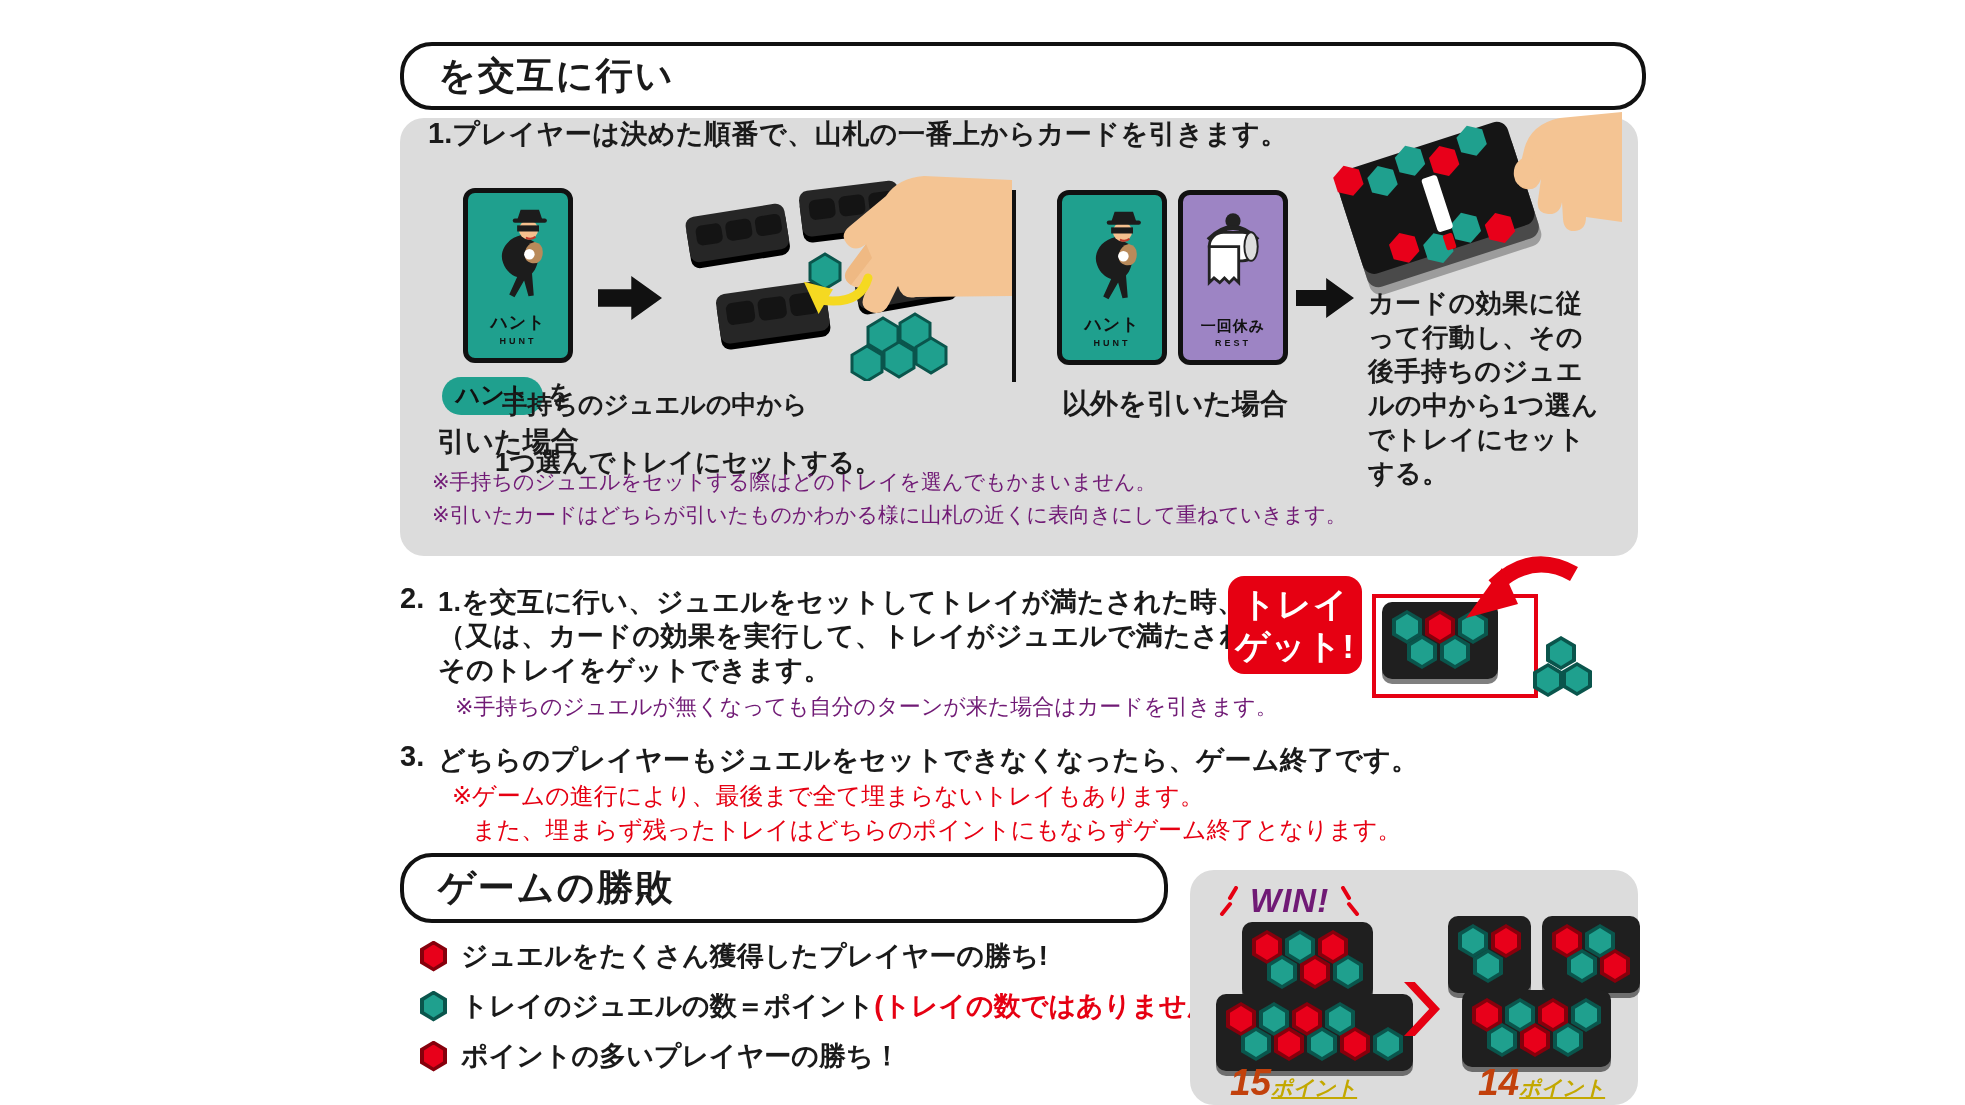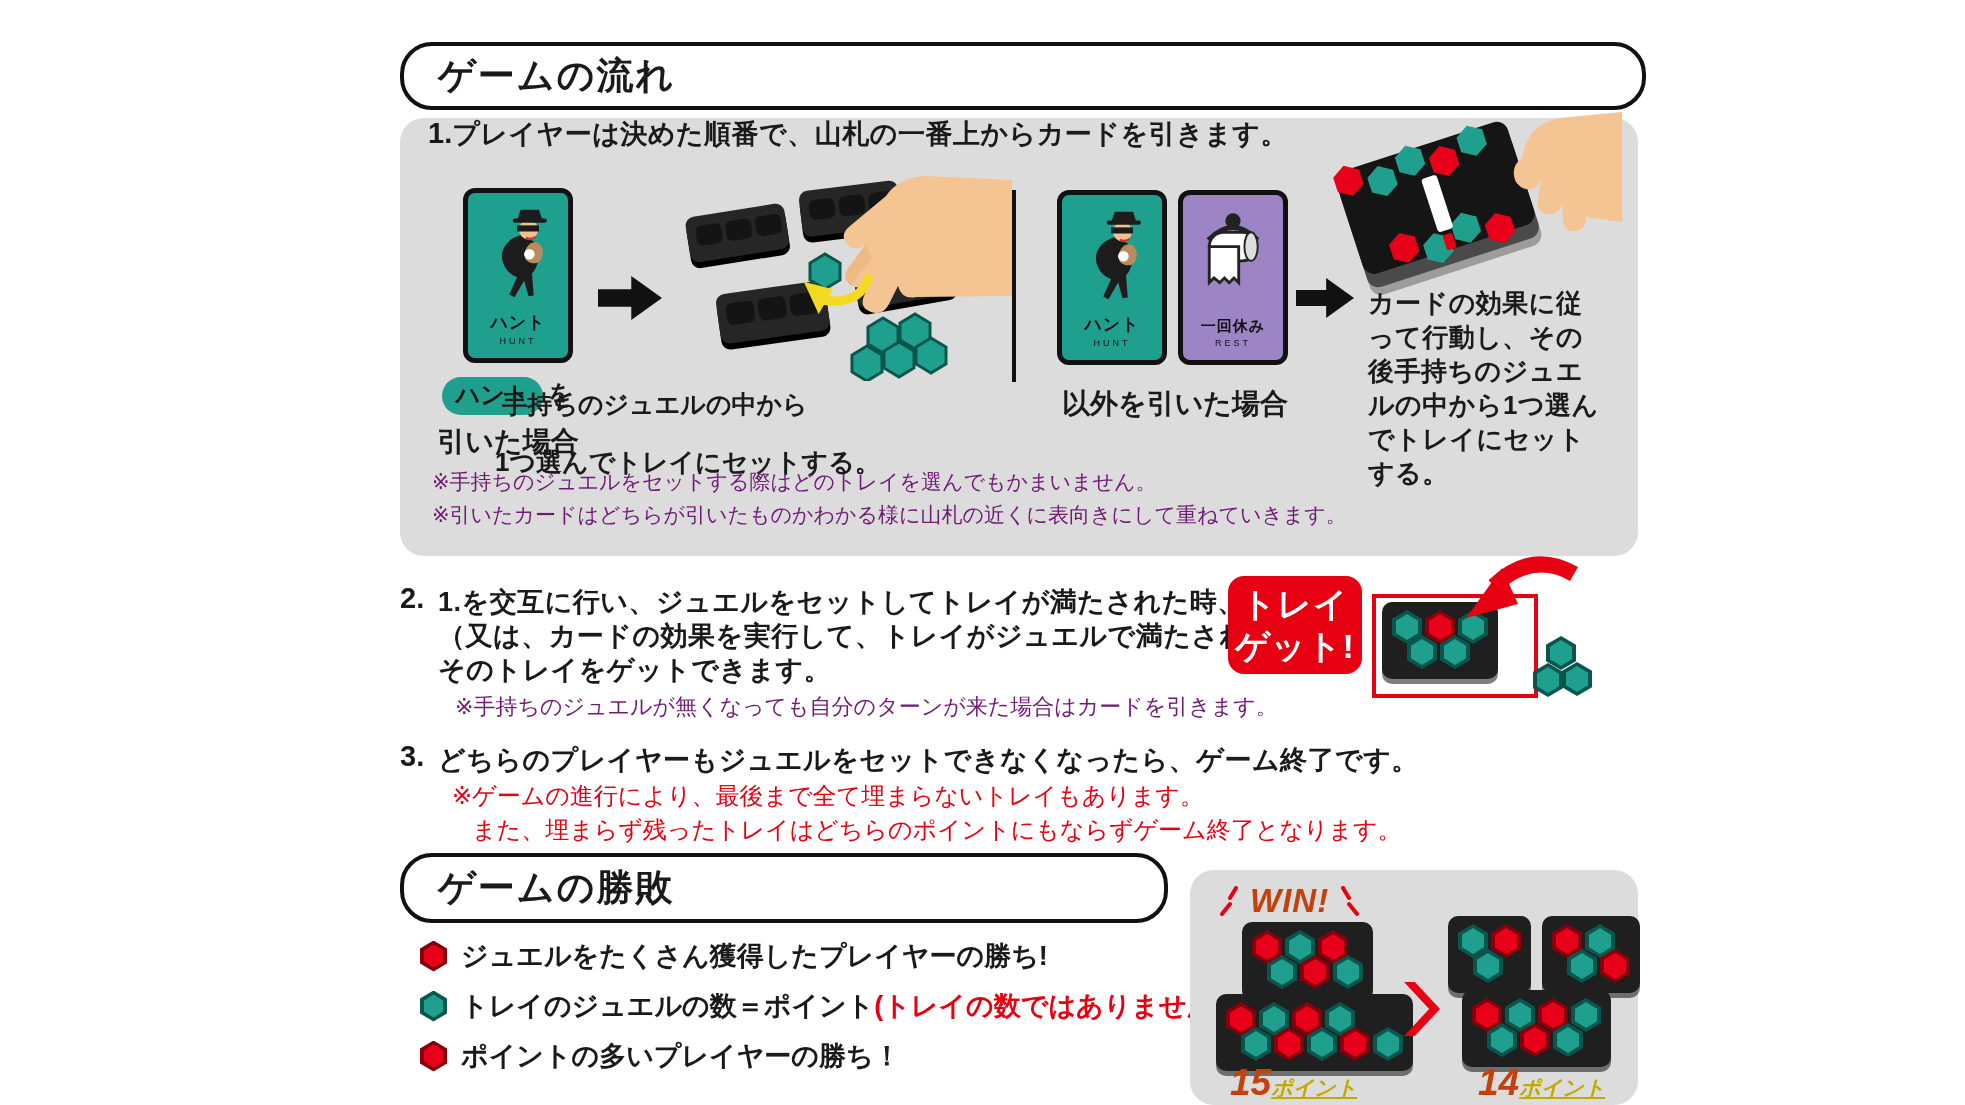--- a/index.html
+++ b/index.html
@@ -22,21 +22,21 @@
         font-weight:bold;color:#111;}
   .pill.teal{background:#1fa08e;}
   .pill.purple{background:#a78fc9;}
   
   .card{position:absolute;width:110px;height:175px;border:5px solid #111;border-radius:12px;
         box-sizing:border-box;display:flex;flex-direction:column;align-items:center;}
   .card.teal{background:#1fa08e;}
   .card.purple{background:#9d84c4;}
   .card svg{margin-top:14px;}
   .card-label{font-size:17px;font-weight:bold;color:#111;margin-top:auto;letter-spacing:1px;}
-  .card-sub{font-size:9px;font-weight:normal;color:#111;letter-spacing:3px;margin:2px 4px 12px;}
+  .card-sub{font-size:9px;font-weight:bold;color:#111;letter-spacing:3px;margin:2px 4px 12px;}
   
   .arrow-right{position:absolute;background:#111;
     clip-path:polygon(0 30%,52% 30%,52% 0,100% 50%,52% 100%,52% 70%,0 70%);}
   .vdivider{position:absolute;width:4px;background:#111;}
   
   .tray{position:absolute;background:#1f1f1f;border-radius:10px;padding:8px 10px 10px;
         box-shadow:0 5px 0 rgba(0,0,0,.5);}
   .jrow{display:flex;gap:3px;}
   .jrow + .jrow{margin-top:-9px;}
   .jewel{width:30px;height:34px;position:relative;flex:0 0 auto;
@@ -49,21 +49,21 @@
   
   .badge{position:absolute;background:#e60012;border-radius:16px;color:#fff;
          display:flex;flex-direction:column;align-items:center;justify-content:center;
          font-size:34px;font-weight:bold;line-height:42px;letter-spacing:1px;}
   .red-frame{position:absolute;border:4px solid #e60012;}
   
   .bullet{position:absolute;display:flex;align-items:center;gap:14px;}
   .bullet .btxt{font-size:27px;font-weight:bold;white-space:nowrap;}
   .bullet .btxt .red{color:#e60012;}
   
-  .win-label{position:absolute;color:#c2410c;font-size:33px;font-weight:bold;
+  .win-label{position:absolute;color:#701a75;font-size:33px;font-weight:bold;
              font-style:italic;letter-spacing:1px;display:flex;align-items:center;gap:10px;}
   .chevron{position:absolute;background:#e60012;width:36px;height:54px;
            clip-path:polygon(0 0,30% 0,100% 50%,30% 100%,0 100%,70% 50%);}
   .pts{position:absolute;font-weight:bold;font-style:italic;white-space:nowrap;}
   .pts .num{color:#c2410c;font-size:37px;}
   .pts .unit{color:#c3a800;font-size:21px;text-decoration:underline;}
   .illo{position:absolute;}
 </style>
 </head>
 <body>
@@ -87,21 +87,21 @@
       <rect x="15" y="24" width="50" height="30" rx="15" fill="#fff" stroke="#222" stroke-width="3"></rect>
       <ellipse cx="59" cy="39" rx="7" ry="15" fill="#ddd" stroke="#222" stroke-width="2"></ellipse>
       <path d="M15 39 h31 v38 l-5 -5 -5 5 -5 -5 -5 5 -6 -5 -5 5 z" fill="#fff" stroke="#222" stroke-width="3"></path>
     </symbol>
   </defs>
 </svg>
 
 <div class="page">
 
   <div class="round-title" style="left:400px;top:42px;width:1238px;height:60px">
-    <span class="t">ゲームの流れ</span>
+    <span class="t">を交互に行い</span>
   </div>
 
   <div class="graybox" style="left:400px;top:118px;width:1238px;height:438px"></div>
 
   <div class="abs" style="left:428px;top:116px">
     <span class="stepnum">1.</span><span class="stepline">プレイヤーは決めた順番で、山札の一番上からカードを引きます。</span>
   </div>
 
   <div class="card teal" style="left:463px;top:188px">
     <svg width="72" height="98">

